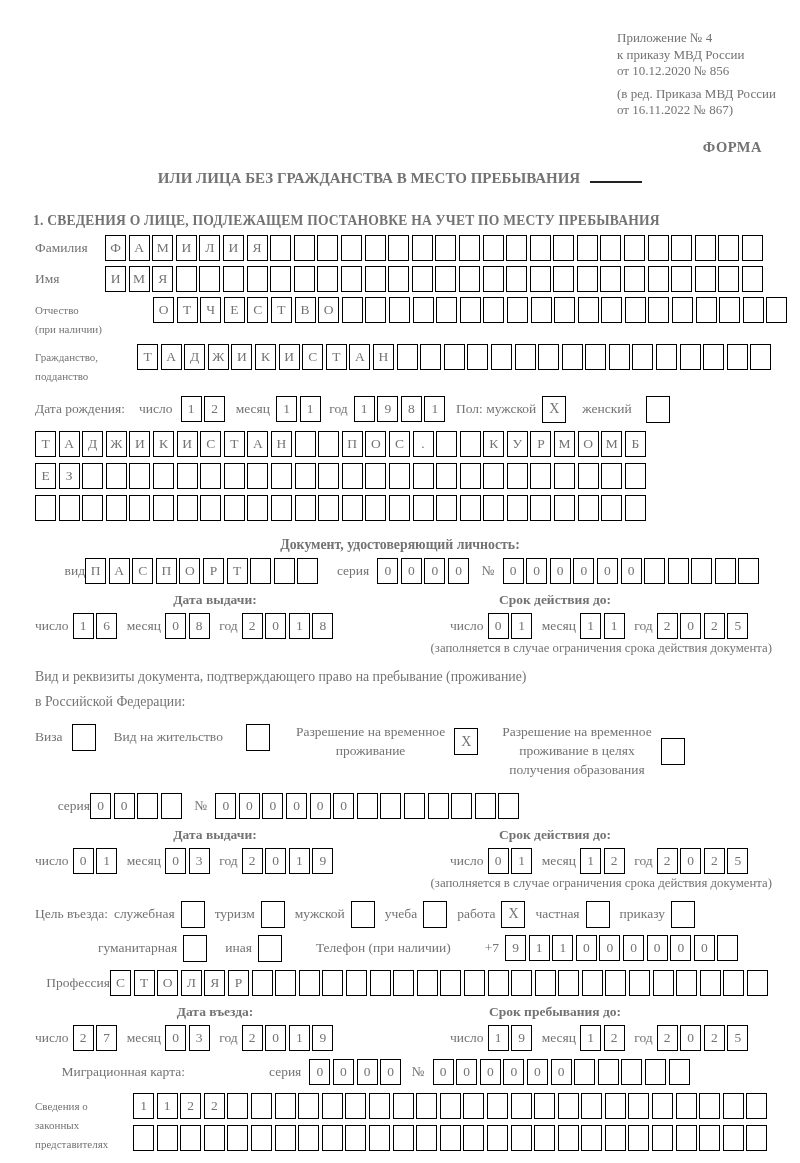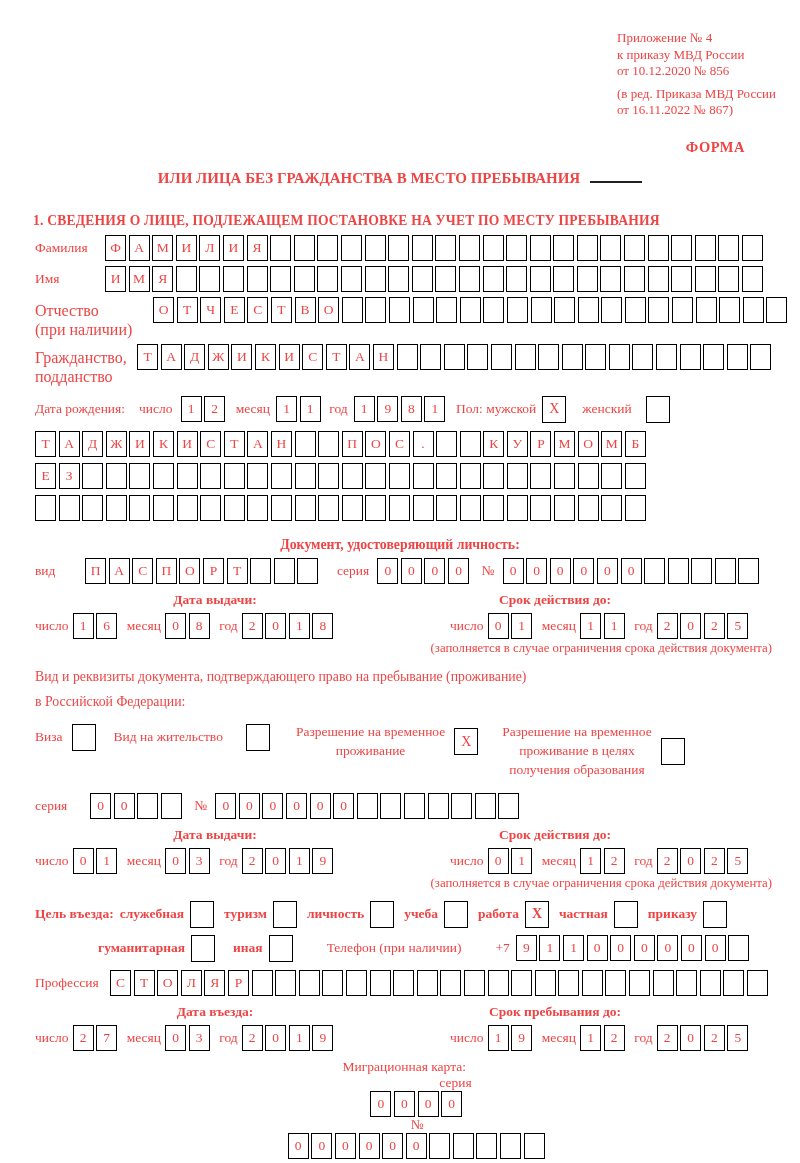--- a/index.html
+++ b/index.html
@@ -1,45 +1,45 @@
 <!DOCTYPE html>
 <html><head>
 <meta charset="utf-8">
 <style>
   * { box-sizing: border-box; }
   html,body { margin:0; padding:0; background:#fff; }
   .page {
-    width:800px; height:1163px; background:#fff; color:#ef4444;
+    width:800px; height:1163px; background:#fff; color:#737373;
     font-family:"Liberation Serif", serif; overflow:hidden; position:relative;
     padding-top:30px;
   }
   
   .hdr { margin-left:617px; font-size:13px; line-height:16.5px; }
   .hdr-block2 { margin-top:6px; }
-  .forma { text-align:right; padding-right:55px; font-weight:bold; font-size:14.5px; margin-top:20px; letter-spacing:.5px;margin-left:28px; }
+  .forma { text-align:right; padding-right:38px; font-weight:bold; font-size:14.5px; margin-top:20px; letter-spacing:.5px;margin-left:28px; }
   
   .title { text-align:center; font-weight:bold; font-size:15px; line-height:21px; margin-top:12px; }
   .blank { display:inline-block; width:52px; border-bottom:2.2px solid #222; margin-left:10px; vertical-align:baseline; }
   .sect { font-weight:bold; font-size:13.6px; margin:24px 8px 6px 33px; letter-spacing:.2px; }
   
   .frow { display:flex; align-items:flex-start; margin:5px 0 0 35px; }
-  .crow { align-items:center; }
+  .crow { align-items:center;text-align:right; }
   .cells { display:flex; flex-wrap:nowrap; }
   .cell {
     width:21px; height:26px; border:1.6px solid #000; margin-right:2.6px;
     display:flex; align-items:center; justify-content:center;
     font-size:13.5px; flex:none; background:#fff;
   }
   .cbox {
     width:24px; height:27px; border:1.6px solid #000; display:inline-flex;
     align-items:center; justify-content:center; font-size:14px; flex:none; background:#fff;
   }
   .lbl { font-size:13.5px; line-height:16px; padding-top:5px; }
   .lblc { font-size:13.5px; line-height:16px; }
-  .lbl2 { font-size:16px; line-height:19px; flex:none; padding-top:4px; }
+  .lbl2 { font-size:11px; line-height:19px; flex:none; padding-top:4px; }
   .w70 { width:70px; flex:none; }
   .w118 { width:118px; flex:none; }
   .w102 { width:102px; flex:none; }
   .w112 { width:112px; flex:none; }
   .w50 { width:50px; flex:none; }
   .w55 { width:55px; flex:none; }
   .w75 { width:75px; flex:none; }
   .w98 { width:98px; flex:none; }
   .w150 { width:150px; flex:none; }
   .mr6 { margin-right:6px; } .mr8 { margin-right:8px; }
@@ -54,21 +54,21 @@
   .dgrp .cells { margin-right:7px; }
   .dleft { width:415px; flex:none; }
   .note-r { text-align:right; padding-right:28px; font-size:12.8px; margin-top:2px; }
   .para { font-size:13.8px; line-height:25px; margin:8px 0 0 35px; }
   
   .permit { margin-top:8px; }
   .pitem { display:flex; align-items:center; gap:9px; }
   .ptxt { text-align:center; font-size:13.5px; line-height:19px; }
   .pitem .cbox { margin-top:2px; }
   
-  .pair { display:flex; align-items:center; gap:6px; margin-right:10px;font-weight:bold; }
+  .pair { display:flex; align-items:center; gap:6px; margin-right:10px; }
   .pair .lblc { white-space:nowrap; }
   .phone-cells { margin-left:6px; }
 </style>
 </head>
 <body>
 
 <div class="page">
 
   <div class="hdr">
     <div>Приложение № 4</div>
@@ -533,21 +533,21 @@
     <div class="pair">
       <span class="lblc">Цель въезда:</span>
       <span class="lblc">служебная</span>
       <span class="cbox"></span>
     </div>
     <div class="pair">
       <span class="lblc">туризм</span>
       <span class="cbox"></span>
     </div>
     <div class="pair">
-      <span class="lblc">личность</span>
+      <span class="lblc">мужской</span>
       <span class="cbox"></span>
     </div>
     <div class="pair">
       <span class="lblc">учеба</span>
       <span class="cbox"></span>
     </div>
     <div class="pair">
       <span class="lblc">работа</span>
       <span class="cbox">X</span>
     </div>
@@ -658,21 +658,21 @@
       <span class="lblc">год</span>
       <span class="cells">
           <span class="cell">2</span>
           <span class="cell">0</span>
           <span class="cell">2</span>
           <span class="cell">5</span>
         </span>
     </div>
   </div>
 
-  <div class="frow crow" style="margin-top:8px;flex-direction:column;">
+  <div class="frow crow" style="margin-top:8px;">
     <span class="lblc w150">Миграционная карта:</span>
     <span class="lblc" style="margin:0 8px 0 84px;">серия</span>
     <span class="cells">
         <span class="cell">0</span>
         <span class="cell">0</span>
         <span class="cell">0</span>
         <span class="cell">0</span>
       </span>
     <span class="lblc" style="margin:0 8px 0 8px;">№</span>
     <span class="cells">

